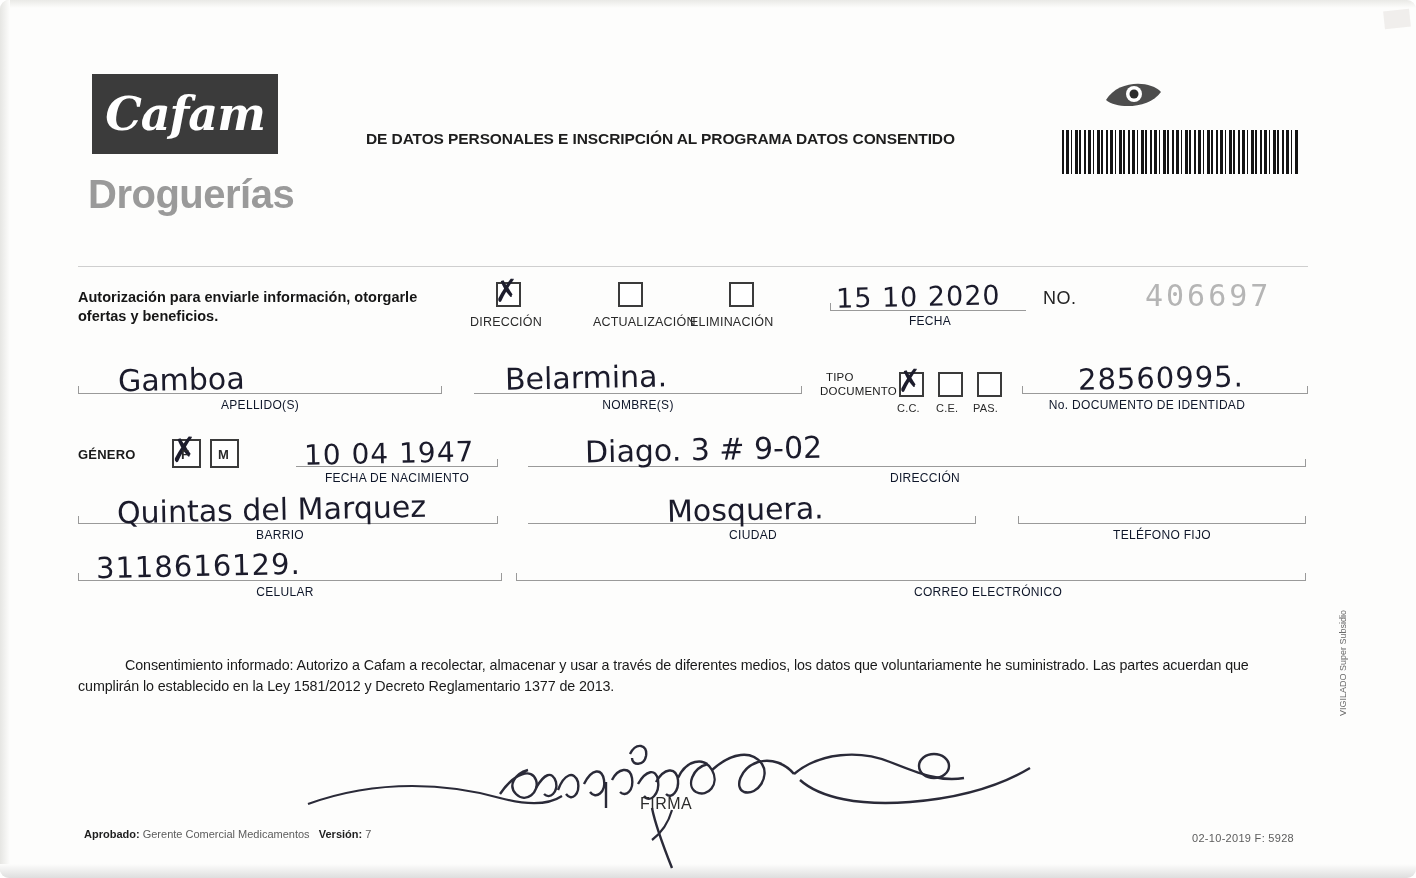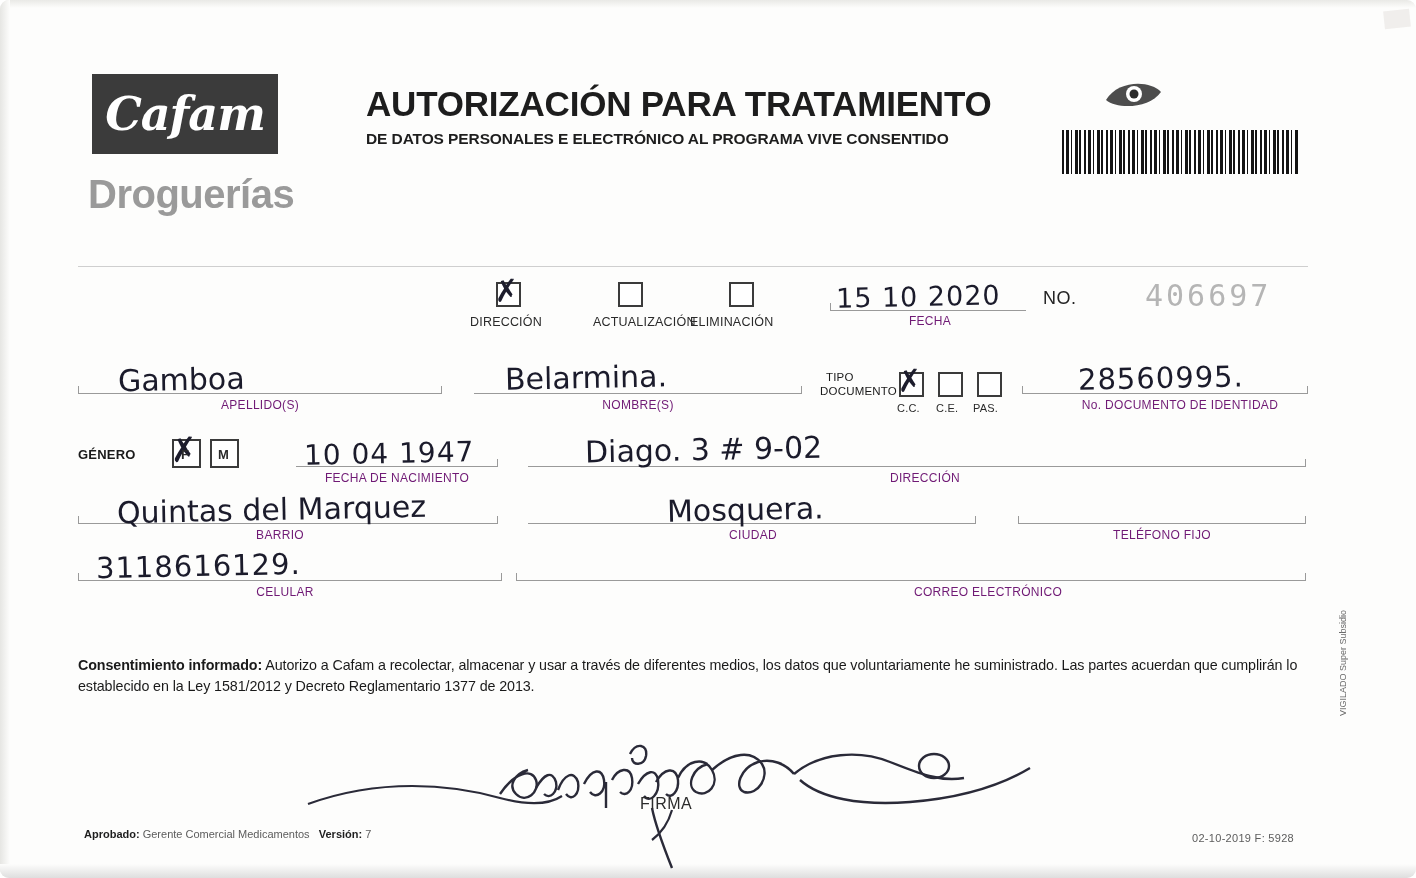--- a/index.html
+++ b/index.html
@@ -149,21 +149,21 @@
     background: #9a9a9a;
   }
   .tick-l, .tick-r {
     position: absolute;
     width: 1px; height: 8px;
     background: #9a9a9a;
   }
   .field-caption {
     position: absolute;
     font-size: 12px;
-    color: #701a75;
+    color: #0f172a;
     letter-spacing: .3px;
     text-align: center;
     white-space: nowrap;
   }
   .side-label {
     position: absolute;
     font-size: 13px;
     font-weight: 700;
     color: #1a1a1a;
     letter-spacing: .2px;
@@ -208,21 +208,21 @@
   
   .consent {
     position: absolute;
     left: 78px; top: 655px;
     width: 1228px;
     font-size: 14.3px;
     color: #1a1a1a;
     line-height: 21px;
     letter-spacing: -0.1px;
   }
-  .consent b { font-weight: 700; }
+  .consent b { font-weight: 400; margin-left: 47px; }
 
   
   .sig-caption {
     position: absolute;
     left: 640px; top: 795px;
     font-size: 16px;
     color: #2b2b2b;
     letter-spacing: .5px;
   }
 
@@ -258,33 +258,33 @@
   <div class="scan-edge-top"></div>
   <div class="scan-edge-left"></div>
   <div class="scan-edge-bottom"></div>
   <div class="scan-corner"></div>
 
   <div class="logo-box">
     <span class="logo-text">Cafam</span>
   </div>
   <div class="logo-sub">Droguerías</div>
 
-  <div class="title-main">AUTORIZACIÓN PARA TRATAMIENTO</div>
-  <div class="title-sub">DE DATOS PERSONALES E ELECTRÓNICO AL PROGRAMA VIVE CONSENTIDO</div>
+  <div class="title-sub">DE DATOS PERSONALES E INSCRIPCIÓN AL PROGRAMA DATOS CONSENTIDO</div>
 
   <svg class="eye-icon" viewBox="0 0 60 34">
     <path d="M2 22 C14 2, 46 2, 57 14 C46 30, 14 32, 2 22 Z" fill="#4d4d4d"></path>
     <circle cx="30" cy="16" r="8" fill="#ffffff"></circle>
     <circle cx="30" cy="16" r="4.5" fill="#2a2a2a"></circle>
   </svg>
 
   <div class="barcode"></div>
 
   <div class="hr-top"></div>
 
+  <div class="auth-label">Autorización para enviarle información, otorgarle ofertas y beneficios.</div>
 
   <div class="chk" style="left:496px; top:282px;"></div>
   <div class="x-mark" style="left:494px; top:276px;">✗</div>
   <div class="chk-lbl" style="left:470px; top:315px;">DIRECCIÓN</div>
 
   <div class="chk" style="left:618px; top:282px;"></div>
   <div class="chk-lbl" style="left:573px; top:315px;margin-left:20px;">ACTUALIZACIÓN</div>
 
   <div class="chk" style="left:729px; top:282px;"></div>
   <div class="chk-lbl" style="left:690px; top:315px;">ELIMINACIÓN</div>
@@ -318,21 +318,21 @@
   <div class="chk" style="left:938px; top:372px;"></div>
   <div class="chk-lbl small" style="left:936px; top:402px; font-size:11px;">C.E.</div>
 
   <div class="chk" style="left:977px; top:372px;"></div>
   <div class="chk-lbl small" style="left:973px; top:402px; font-size:11px;text-align:center;">PAS.</div>
 
   <div class="field-line" style="left:1022px; top:393px; width:286px;"></div>
   <div class="tick-l" style="left:1022px; top:386px;"></div>
   <div class="tick-r" style="left:1307px; top:386px;"></div>
   <div class="hw num" style="left:1078px; top:361px; font-size:29px;">28560995.</div>
-  <div class="field-caption" style="left:1037px; top:398px; width:286px;">No. DOCUMENTO DE IDENTIDAD</div>
+  <div class="field-caption" style="left:1004px; top:398px; width:286px;">No. DOCUMENTO DE IDENTIDAD</div>
 
   <div class="side-label" style="left:78px; top:447px;">GÉNERO</div>
 
   <div class="chk" style="left:172px; top:439px; width:29px; height:29px;"></div>
   <div class="x-mark" style="left:170px; top:433px; font-size:33px;">✗</div>
   <div class="chk-lbl" style="left:181px; top:447px; font-size:13px; font-weight:700;">F</div>
 
   <div class="chk" style="left:210px; top:439px; width:29px; height:29px;"></div>
   <div class="chk-lbl" style="left:218px; top:447px; font-size:13px; font-weight:700;">M</div>
 

